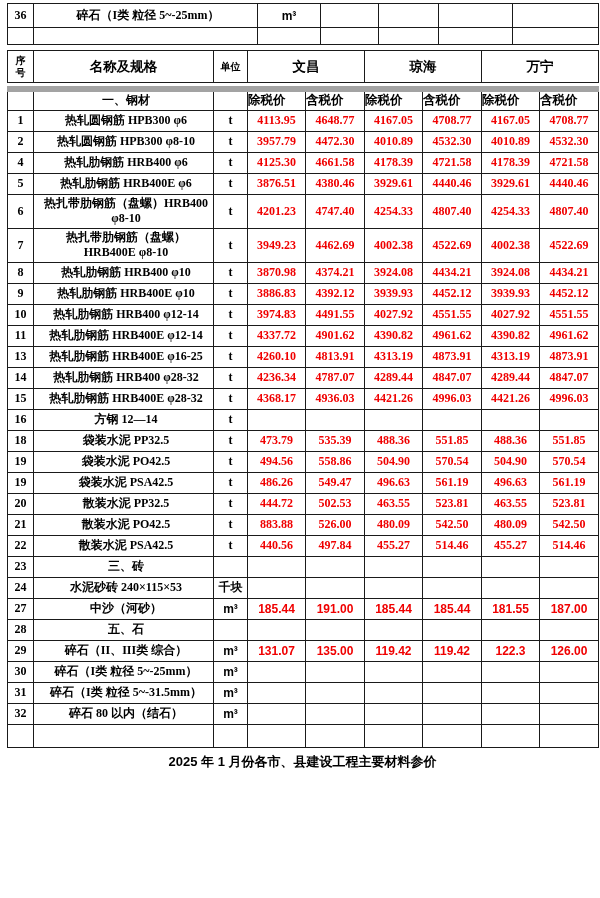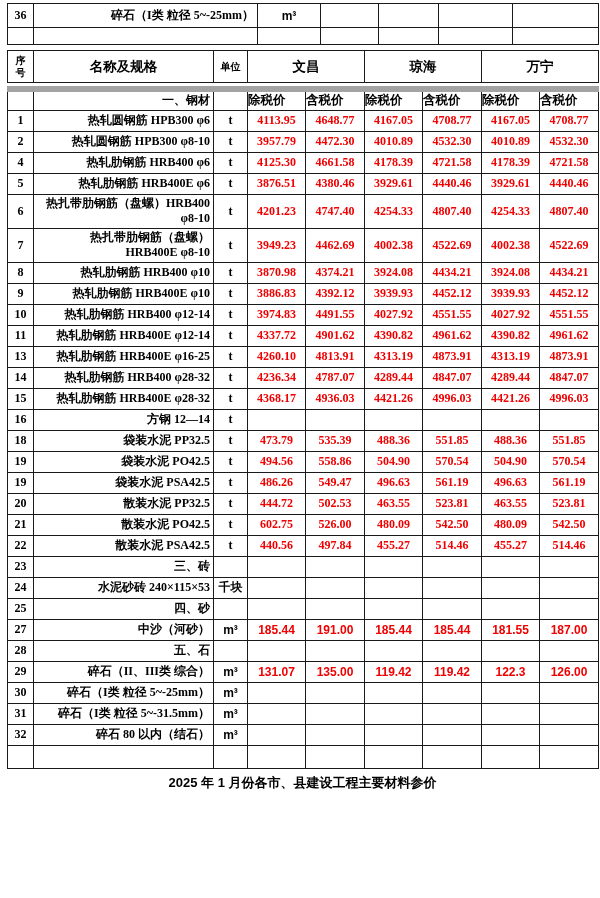--- a/index.html
+++ b/index.html
@@ -24,21 +24,21 @@
   .head td.hno, .head td.hunit { font-size: 10px; padding: 0 6px; }
 
   
   .bodytbl { margin-top: 3px; border-top: 6px solid #a3a3a3; }
   .bodytbl td { height: 21px; }
   tr.subheader td { height: 21px; }
   tr.tall td { height: 34px; }
   tr.last td { height: 23px; }
 
   td.num  { text-align: center; font-size: 12px; font-weight: bold; }
-  td.name { text-align: right; padding: 1px 3px 1px 8px; font-weight: bold; font-size: 12px; line-height: 1.3; }
+  td.name { text-align: center; padding: 1px 3px 1px 8px; font-weight: bold; font-size: 12px; line-height: 1.3; }
   td.unit { text-align: center; font-weight: bold; font-size: 12px; }
   td.price { text-align: center; font-weight: bold; font-size: 12px; color: #f00000; }
   td.plabel { text-align: left; font-weight: bold; font-size: 12.5px; color: #000; }
   .sans { font-family: "Liberation Sans", "DejaVu Sans", sans-serif; }
 
   .footer {
     width: 591px; text-align: center;
     font-weight: bold; font-size: 13px; margin-top: 5px;
     font-family: "Liberation Sans", "DejaVu Sans", sans-serif;
   }
@@ -323,21 +323,21 @@
           <td class="price">502.53</td>
           <td class="price">463.55</td>
           <td class="price">523.81</td>
           <td class="price">463.55</td>
           <td class="price">523.81</td>
         </tr>
         <tr>
           <td class="num">21</td>
           <td class="name">散装水泥 PO42.5</td>
           <td class="unit">t</td>
-          <td class="price">602.75</td>
+          <td class="price">883.88</td>
           <td class="price">526.00</td>
           <td class="price">480.09</td>
           <td class="price">542.50</td>
           <td class="price">480.09</td>
           <td class="price">542.50</td>
         </tr>
         <tr>
           <td class="num">22</td>
           <td class="name">散装水泥 PSA42.5</td>
           <td class="unit">t</td>
@@ -364,31 +364,20 @@
           <td class="name">水泥砂砖 240×115×53</td>
           <td class="unit">千块</td>
           <td class="price"></td>
           <td class="price"></td>
           <td class="price"></td>
           <td class="price"></td>
           <td class="price"></td>
           <td class="price"></td>
         </tr>
         <tr>
-          <td class="num">25</td>
-          <td class="name">四、砂</td>
-          <td class="unit"></td>
-          <td class="price"></td>
-          <td class="price"></td>
-          <td class="price"></td>
-          <td class="price"></td>
-          <td class="price"></td>
-          <td class="price"></td>
-        </tr>
-        <tr>
           <td class="num">27</td>
           <td class="name">中沙（河砂）</td>
           <td class="unit sans">m³</td>
           <td class="price sans">185.44</td>
           <td class="price sans">191.00</td>
           <td class="price sans">185.44</td>
           <td class="price sans">185.44</td>
           <td class="price sans">181.55</td>
           <td class="price sans">187.00</td>
         </tr>

